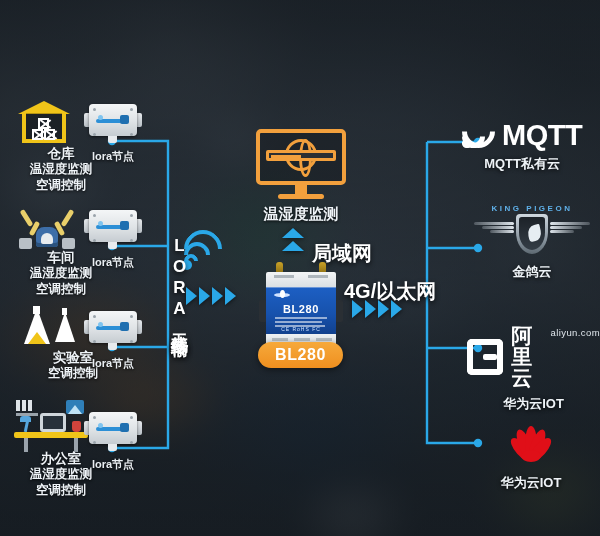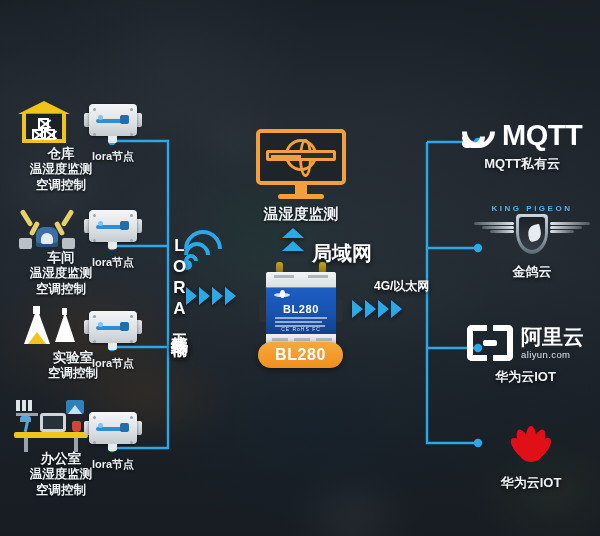--- a/index.html
+++ b/index.html
@@ -258,21 +258,21 @@
      border-radius:60% 10% 55% 20%;transform:rotate(-12deg);}
 
   .aly{position:relative;display:flex;align-items:center;gap:8px;}
   .aly .mark{position:relative;width:46px;height:36px;}
   .aly .mark .lb{position:absolute;left:0;top:0;width:20px;height:36px;
      border:6px solid #fff;border-right:none;border-radius:5px 0 0 5px;}
   .aly .mark .rb{position:absolute;right:0;top:0;width:20px;height:36px;
      border:6px solid #fff;border-left:none;border-radius:0 5px 5px 0;}
   .aly .mark .mid{position:absolute;left:16px;top:15px;width:14px;height:6px;
      background:#fff;border-radius:2px;}
-  .aly .tw{display:flex;flex-direction:column;justify-content:space-between;}
+  .aly .tw{display:flex;flex-direction:row;justify-content:space-between;}
   .aly .cn{color:#fff;font-size:21px;font-weight:bold;line-height:1;}
   .aly .en{color:#dfe6ec;font-size:9.5px;letter-spacing:.4px;margin-top:2px;}
 
   .hw{position:relative;width:74px;height:44px;}
   .hw .pt{position:absolute;bottom:0;left:31px;width:12px;height:34px;
      background:#e00f18;border-radius:50% 50% 45% 45%;transform-origin:50% 100%;}
   .hw .p1{transform:rotate(-42deg) scaleY(.84);}
   .hw .p2{transform:rotate(-22deg) scaleY(.96);}
   .hw .p3{transform:rotate(0deg);}
   .hw .p4{transform:rotate(22deg) scaleY(.96);}
@@ -515,21 +515,21 @@
       </div>
       <div class="btmstrip">
           <i class="c1"></i>
           <i class="c2"></i>
           <i class="c3"></i>
         </div>
     </div>
   </div>
   <div class="pill" style="left:258px;top:342px;">BL280</div>
 
-  <div class="htext" style="left:344px;top:278px;font-size:12px;margin-left:30px;">4G/以太网</div>
+  <div class="htext" style="left:344px;top:278px;font-size:20px;">4G/以太网</div>
   <div class="chev" style="left:352px;top:300px;">
     <span></span>
       <span></span>
       <span></span>
       <span></span>
   </div>
 
   <div class="node" style="left:472px;top:204px;">
     <div class="kp">
       <div class="kpword">KING PIGEON</div>

